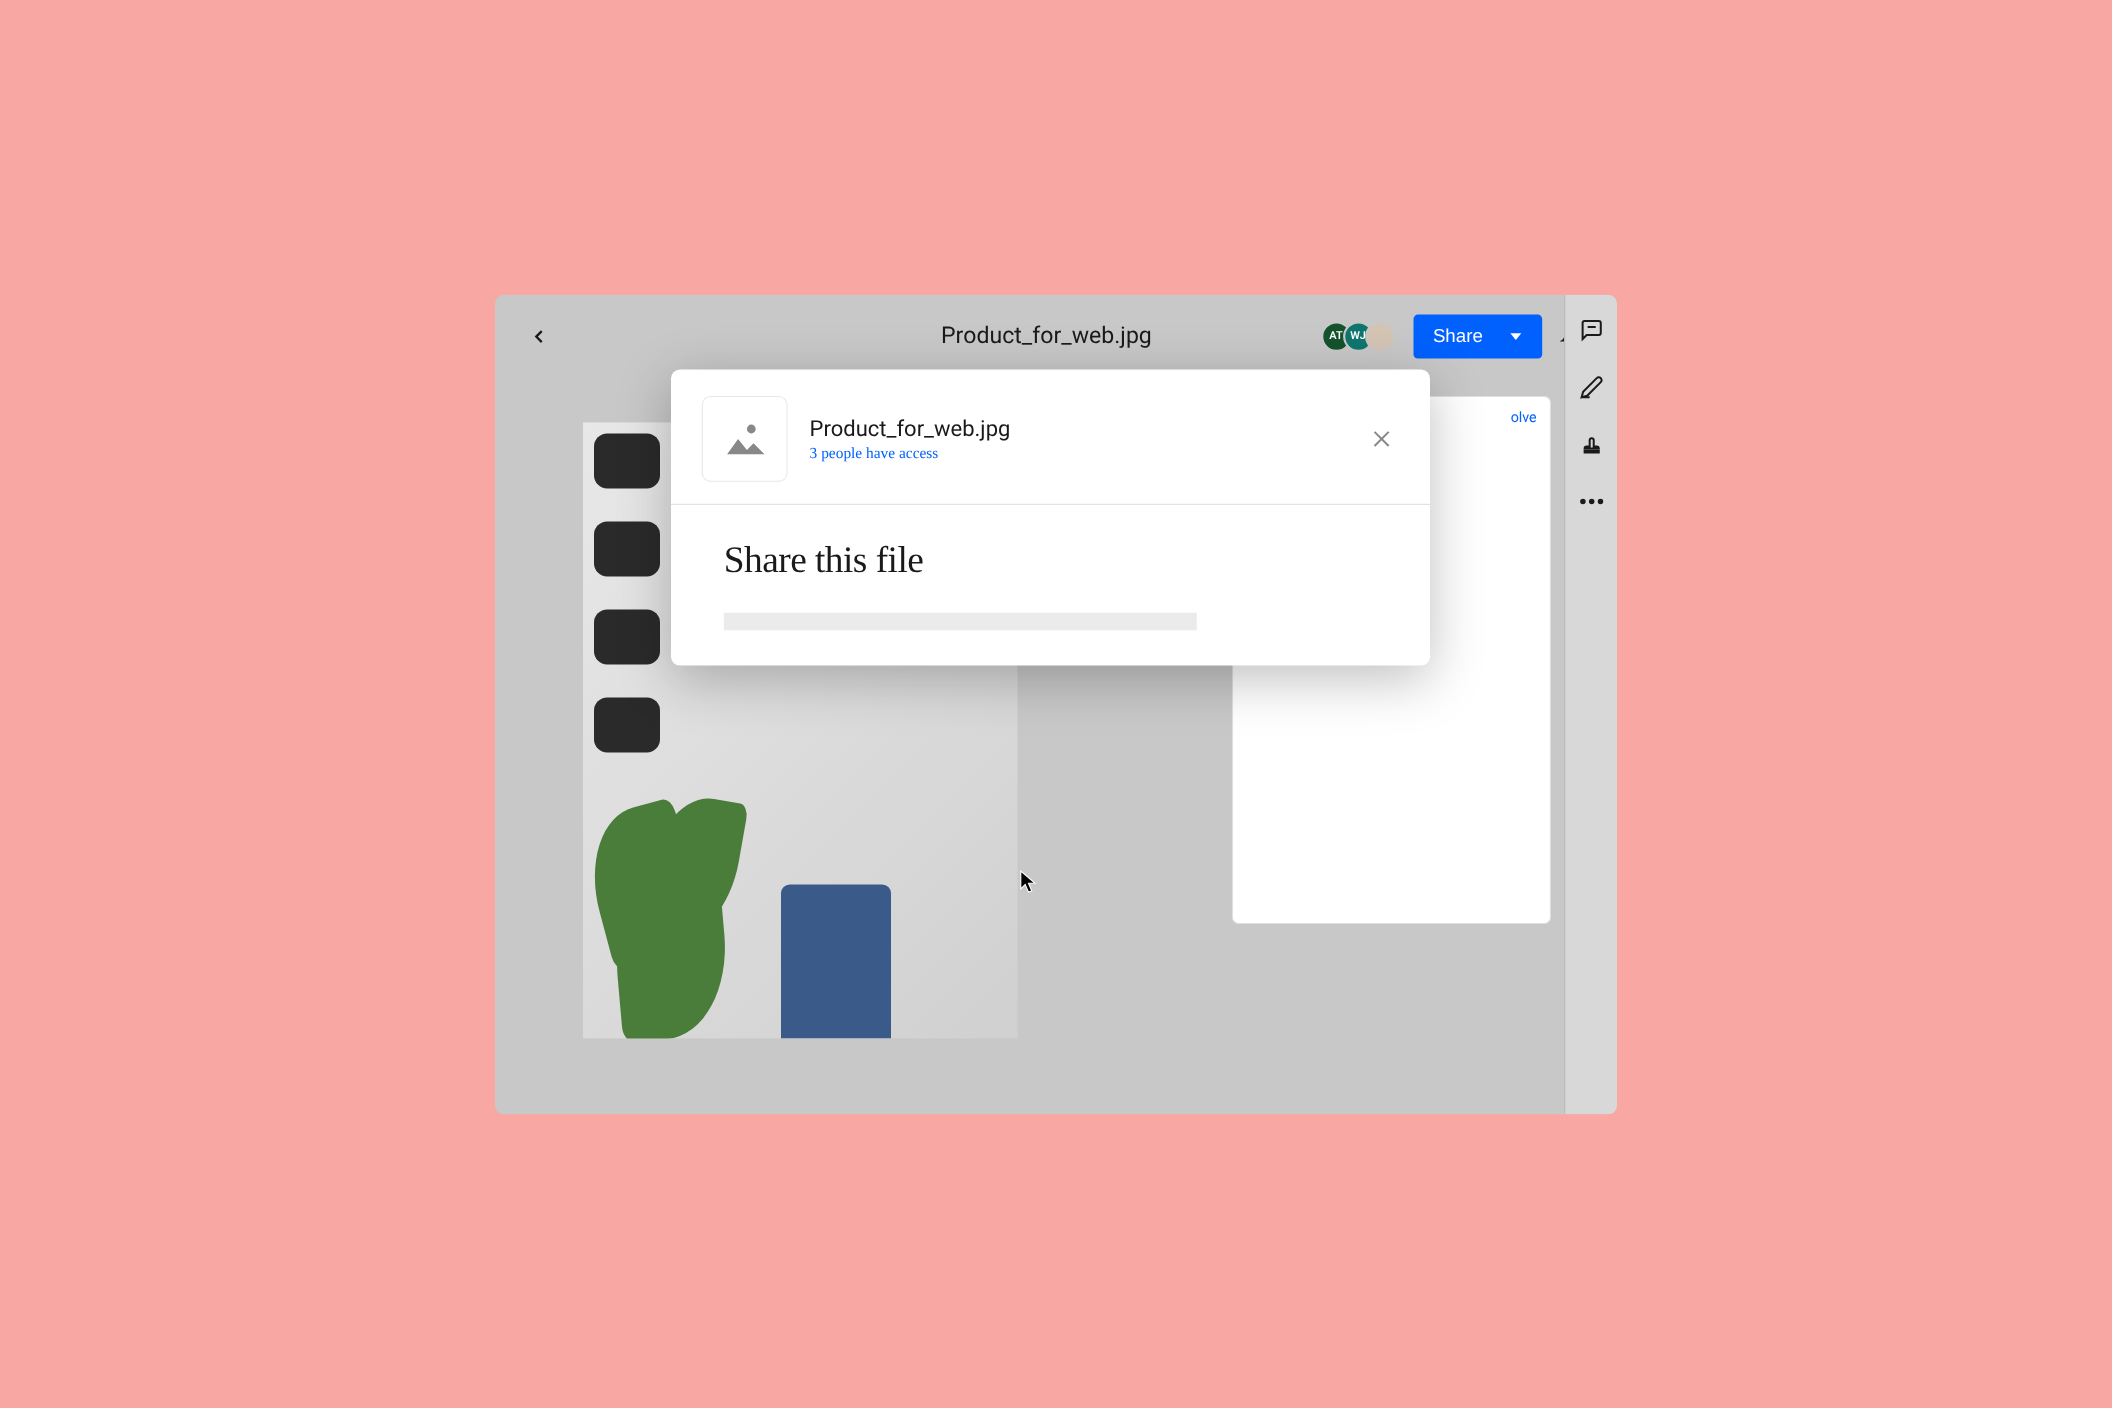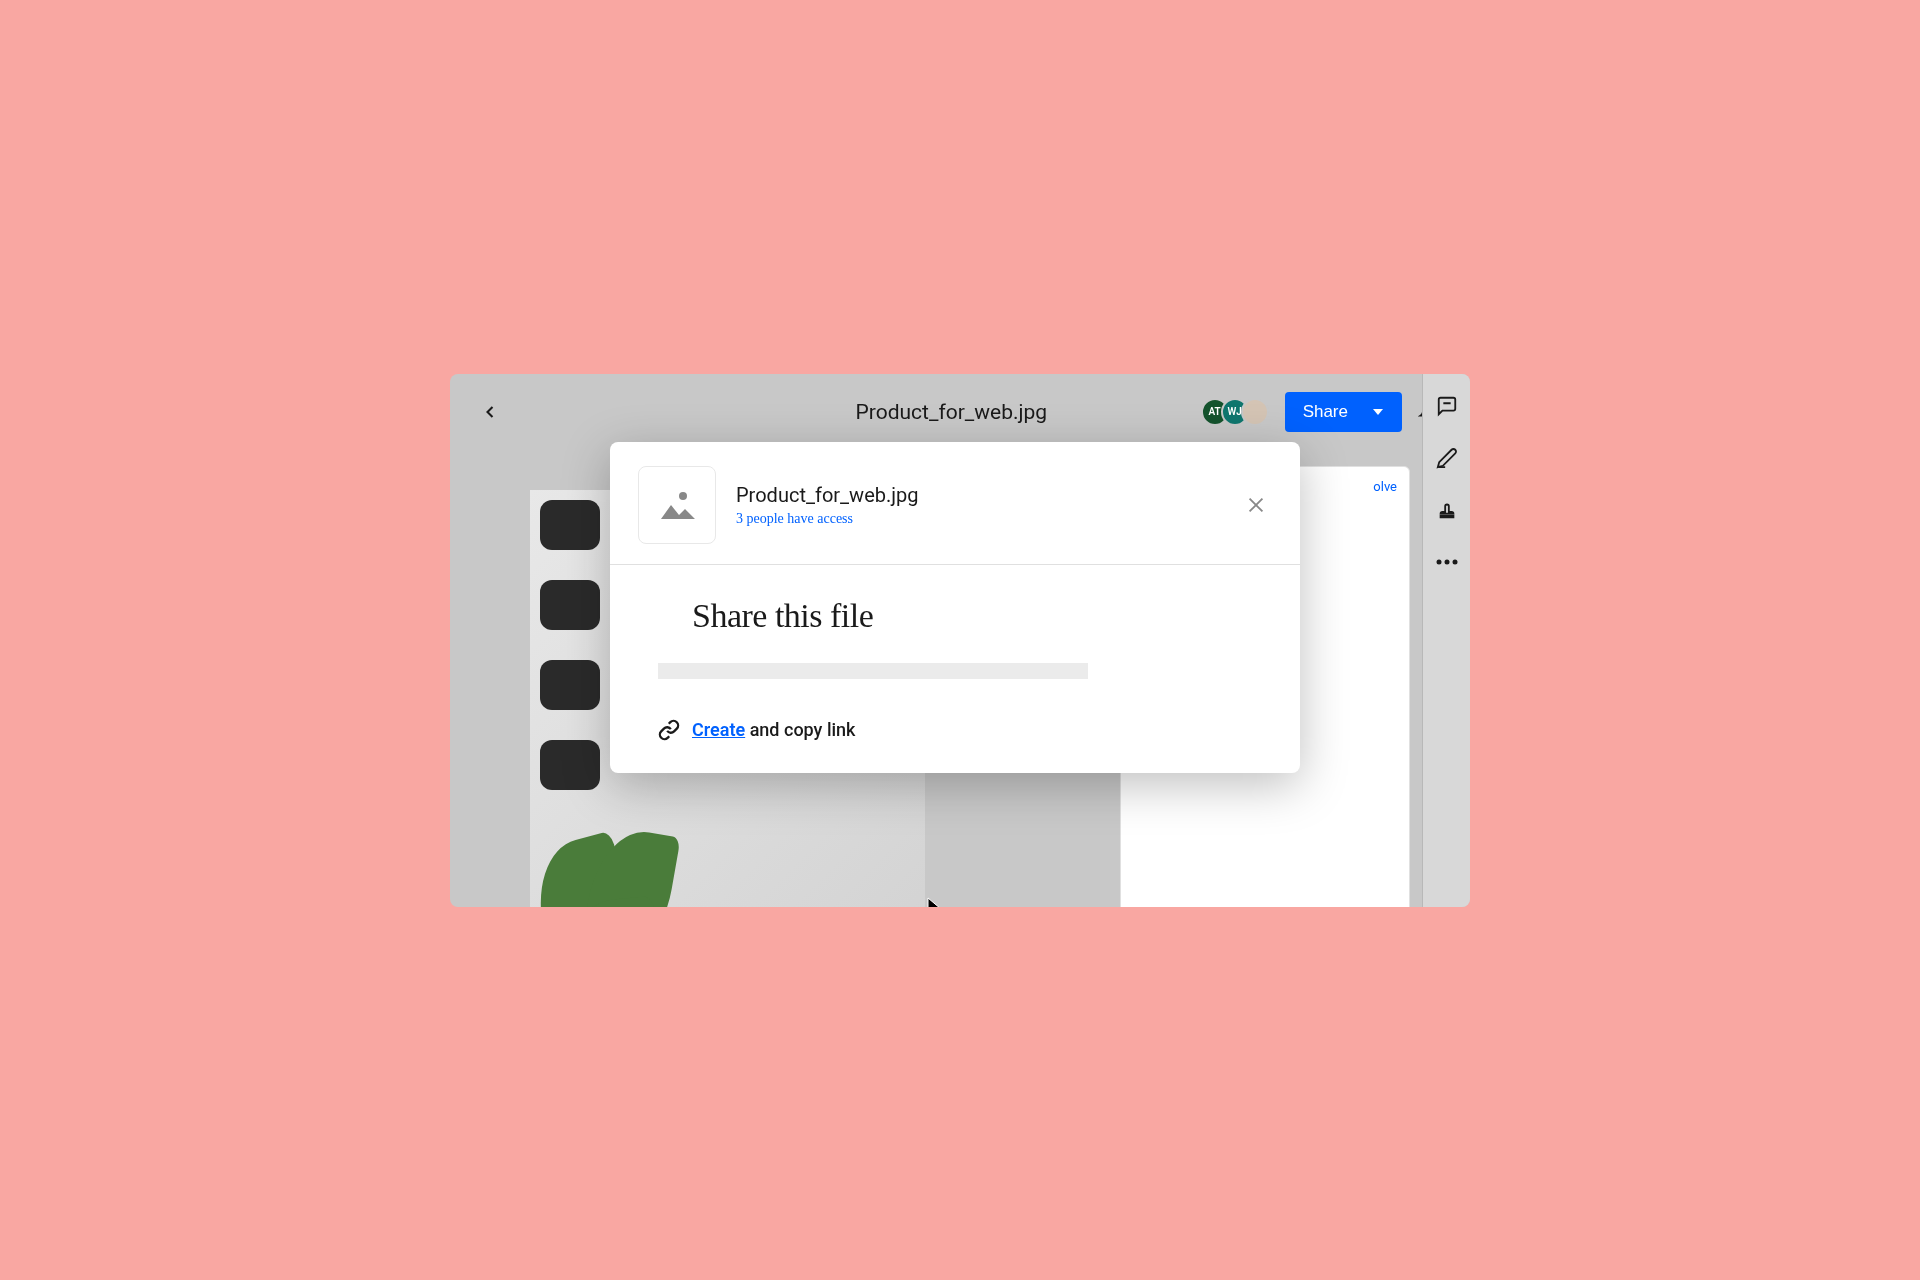--- a/index.html
+++ b/index.html
@@ -13,21 +13,21 @@
       background: #f9a7a2;
       width: 1920px;
       height: 1280px;
       display: flex;
       align-items: center;
       justify-content: center;
     }
     
     .window {
       width: 1020px;
-      height: 533px;
+      height: 745px;
       background: #c8c8c8;
       border-radius: 8px;
       position: relative;
       overflow: hidden;
     }
     
     .header {
       display: flex;
       align-items: center;
       padding: 18px 28px;
@@ -289,21 +289,20 @@
       padding: 32px 48px 32px 48px;
     }
     
     .modal-title {
       font-size: 34px;
       font-weight: 500;
       color: #1a1a1a;
       letter-spacing: -0.5px;
       font-family: Georgia, serif;
       font-stretch: expanded;
-      margin-left: 34px;
     }
     
     .placeholder-bar {
       width: 430px;
       height: 16px;
       background: #ebebeb;
       margin-top: 28px;
     }
     
     .share-input {
@@ -465,27 +464,20 @@
       <div class="close-btn">
         <svg width="22" height="22" viewBox="0 0 24 24" fill="none" stroke="#888" stroke-width="2">
           <line x1="5" y1="5" x2="19" y2="19"></line>
           <line x1="19" y1="5" x2="5" y2="19"></line>
         </svg>
       </div>
     </div>
     <div class="modal-body">
       <div class="modal-title">Share this file</div>
       <div class="placeholder-bar"></div>
-      <div class="link-row">
-        <svg width="22" height="22" viewBox="0 0 24 24" fill="none" stroke="#1a1a1a" stroke-width="2.5">
-          <path d="M10 13a5 5 0 0 0 7.54.54l3-3a5 5 0 0 0-7.07-7.07l-1.72 1.71"></path>
-          <path d="M14 11a5 5 0 0 0-7.54-.54l-3 3a5 5 0 0 0 7.07 7.07l1.71-1.71"></path>
-        </svg>
-        <span class="create-link"><span class="create-word">Create</span><span> and copy link</span></span>
-      </div>
     </div>
 
     <div class="cursor">
       <svg width="20" height="24" viewBox="0 0 20 24">
         <path d="M2 2 L2 18 L6 14 L9 21 L12 20 L9 13 L15 13 Z" fill="#000" stroke="#fff" stroke-width="1"></path>
       </svg>
     </div>
   </div>
 
 </div>

